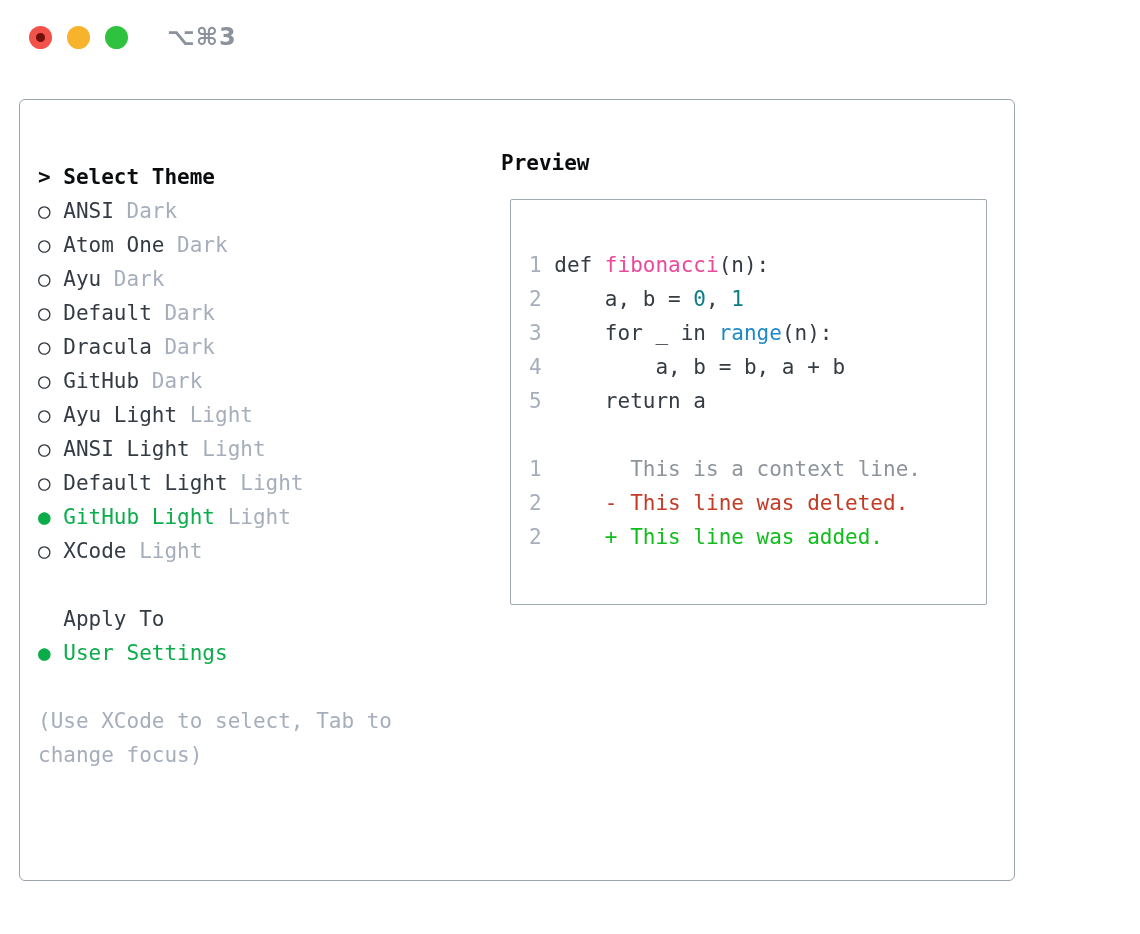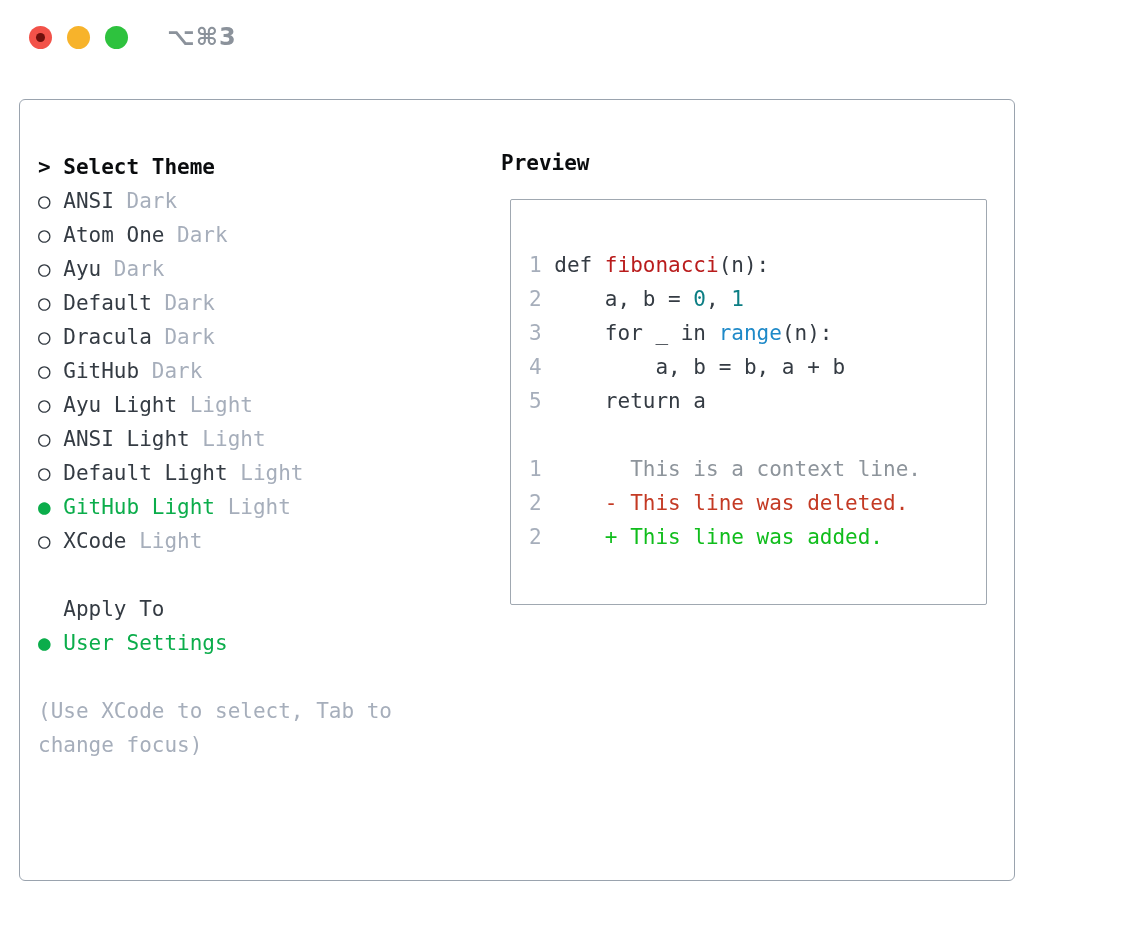--- a/index.html
+++ b/index.html
@@ -31,33 +31,33 @@
   }
 
   .row { height:34px; line-height:34px; white-space:pre; font-size:21px; color:#343b43; }
   .bullet { display:inline-block; width:2ch; color:#343b43; }
   .heading { font-weight:700; color:#0a0c0e; }
   .prompt { font-weight:700; color:#0a0c0e; }
   .opt-variant { margin-left:1ch; color:#a6aebb;text-align:right; }
   .row.selected .bullet, .row.selected .opt-name { color:#0bad4b; }
   .hint { color:#a6aebb; }
 
-  .left-col { position:absolute; left:18px; top:50px; }
+  .left-col { position:absolute; left:18px; top:60px; }
 
   
   .preview-title { position:absolute; left:481px; top:46px; }
   .preview-box {
     position:absolute; left:490px; top:99px; width:477px; height:406px;
     border:1.5px solid #a0a8b1; border-radius:2px; background:#ffffff;
     padding:48px 0 0 18px; overflow:hidden;
   }
   .pl { height:34px; line-height:34px; white-space:pre; font-size:21px; color:#343b43; }
   .ln { display:inline-block; width:2ch; color:#a6aebb; }
   .c-plain   { color:#343b43; }
-  .c-fn      { color:#b91c1c; }
+  .c-fn      { color:#ec4899; }
   .c-num     { color:#0c7e84; }
   .c-builtin { color:#1e89c8; }
   .d-ctx { color:#8d949b; }
   .d-del { color:#c43a24;text-align:right; }
   .d-add { color:#10bd1c; }
 </style>
 </head>
 <body>
 
 <div class="window">

